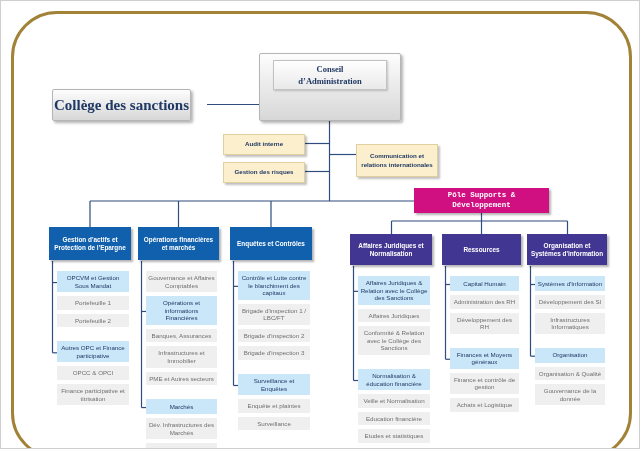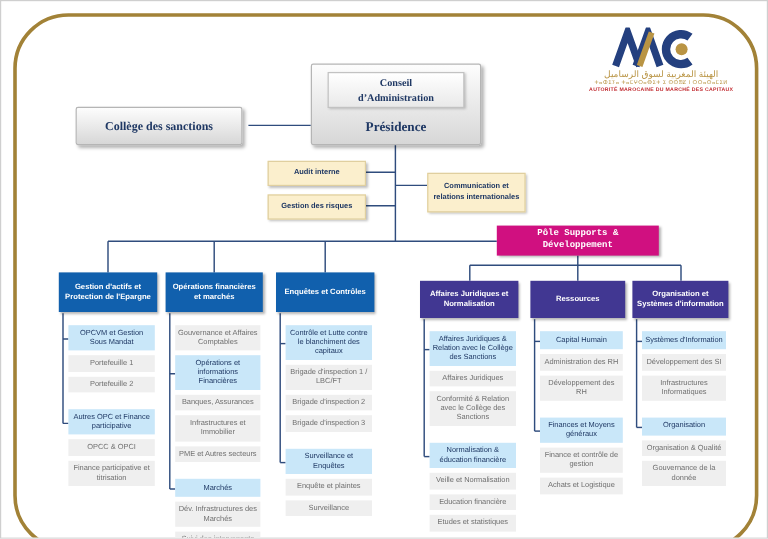--- a/index.html
+++ b/index.html
@@ -14,21 +14,21 @@
   
   .greybox{position:absolute;background:linear-gradient(#fdfdfd,#d7d7d7);border:1px solid #b5b5b5;
            box-shadow:2px 2px 3px rgba(0,0,0,.3);border-radius:2px;
            color:var(--navy);font-family:"Liberation Serif",serif;font-weight:bold;text-align:center;}
   #presidence-box{left:258px;top:52px;width:140px;height:66px;}
   #conseil-box{position:absolute;left:13px;top:6px;width:112px;height:28px;
                background:linear-gradient(#ffffff,#e9e9e9);border:1px solid #c2c2c2;
                box-shadow:1px 1px 2px rgba(0,0,0,.2);font-size:8.5px;line-height:1.45;
                display:flex;align-items:center;justify-content:center;white-space:pre-line;}
   #presidence-label{position:absolute;left:0;right:0;bottom:8px;font-size:11px;}
-  #college-box{left:62px;top:88px;width:137px;height:30px;font-size:10px;
+  #college-box{left:51px;top:88px;width:137px;height:30px;font-size:15px;
                display:flex;align-items:center;justify-content:center;}
   
   .cream{position:absolute;background:var(--cream);border:1px solid #e0cf9f;
          box-shadow:1.5px 1.5px 2px rgba(0,0,0,.25);color:var(--navy);
          font-size:6.2px;font-weight:bold;line-height:1.3;text-align:center;
          display:flex;align-items:center;justify-content:center;}
   #audit-box{left:222px;top:133px;width:80px;height:19px;}
   #risques-box{left:222px;top:161px;width:80px;height:19px;}
   #comm-box{left:355px;top:143px;width:78px;height:29px;padding:1px;}
   
@@ -94,21 +94,20 @@
       <line x1="444.5" y1="358.25" x2="449" y2="358.25" stroke="#2F4C7D" stroke-width="1.2"></line>
       <line x1="444.5" y1="265" x2="444.5" y2="358.25" stroke="#2F4C7D" stroke-width="1.2"></line>
       <line x1="529.5" y1="283.5" x2="534" y2="283.5" stroke="#2F4C7D" stroke-width="1.2"></line>
       <line x1="529.5" y1="355.1875" x2="534" y2="355.1875" stroke="#2F4C7D" stroke-width="1.2"></line>
       <line x1="529.5" y1="265" x2="529.5" y2="355.1875" stroke="#2F4C7D" stroke-width="1.2"></line>
     </svg>
 
   <div class="greybox" id="presidence-box">
     <div id="conseil-box">Conseil
 d’Administration</div>
-    <div id="presidence-label">Présidence</div>
   </div>
 
   <div class="greybox" id="college-box">Collège des sanctions</div>
 
   <div class="cream" id="audit-box">Audit interne</div>
   <div class="cream" id="risques-box">Gestion des risques</div>
   <div class="cream" id="comm-box">Communication et relations internationales</div>
 
   <div id="pole-box">
     <span>Pôle Supports &amp; Développement</span>
@@ -180,26 +179,14 @@
           <div class="item division">Systèmes d'Information</div>
           <div class="item service">Développement des SI</div>
           <div class="item service">Infrastructures Informatiques</div>
           <div class="item division gap">Organisation</div>
           <div class="item service">Organisation &amp; Qualité</div>
           <div class="item service">Gouvernance de la donnée</div>
         </div>
       </div>
     </div>
 
-  <div id="logo">
-    <svg id="logo-mark" width="84" height="34" viewBox="0 0 84 34" xmlns="http://www.w3.org/2000/svg">
-      <path d="M4 32 L14 4 L24 32" fill="none" stroke="#24407F" stroke-width="6"></path>
-      <path d="M21 32 L31 4 L41 32" fill="none" stroke="#24407F" stroke-width="6"></path>
-      <path d="M24 32 L34 4" fill="none" stroke="#B99444" stroke-width="5"></path>
-      <path d="M66 8 A12.5 12.5 0 1 0 66 28" fill="none" stroke="#24407F" stroke-width="7"></path>
-      <circle cx="59" cy="18" r="5" fill="#B99444"></circle>
-    </svg>
-    <div id="logo-arabic">الهيئة المغربية لسوق الرساميل</div>
-    <div id="logo-amazigh">ⵜⴰⵀⵉⵢⴰ ⵜⴰⵎⵖⵔⴰⴱⵉⵜ ⵉ ⵙⵙⵓⵇ ⵏ ⵔⵔⴰⵙⴰⵎⵉⵍ</div>
-    <div id="logo-french">AUTORITÉ MAROCAINE DU MARCHÉ DES CAPITAUX</div>
-  </div>
 
 </div>
 
 </body></html>

